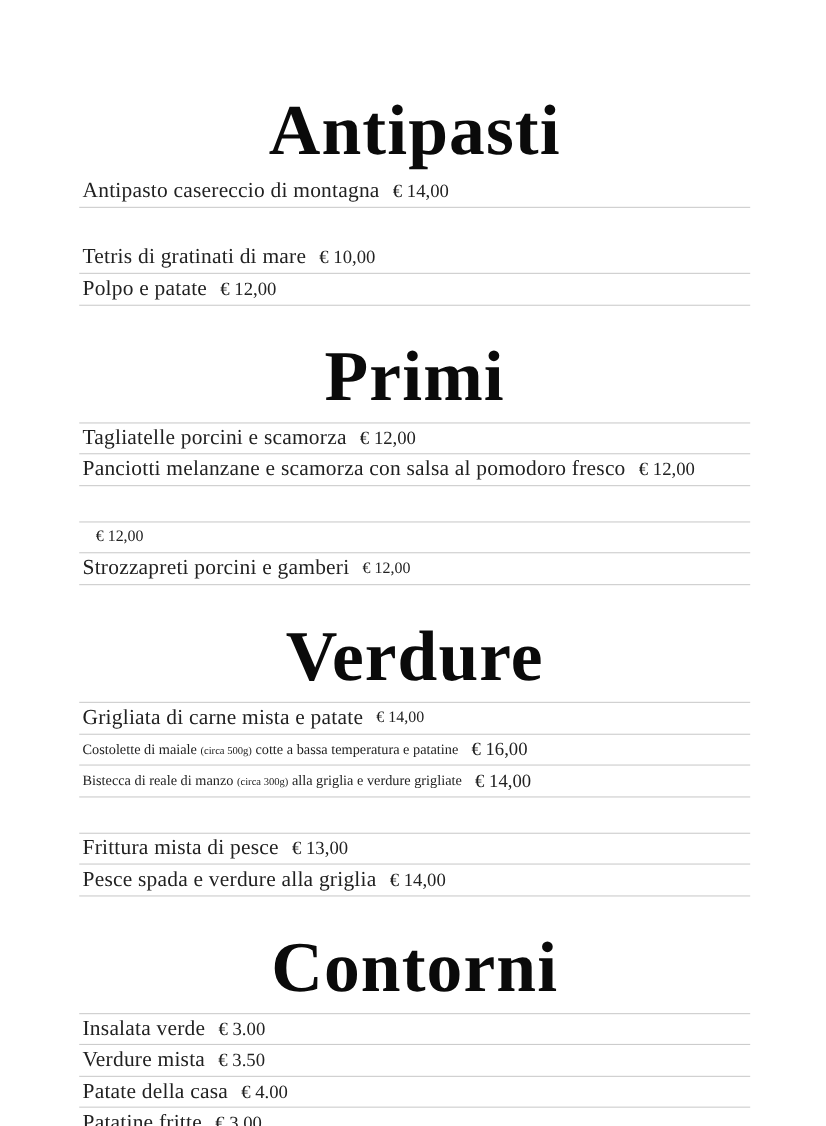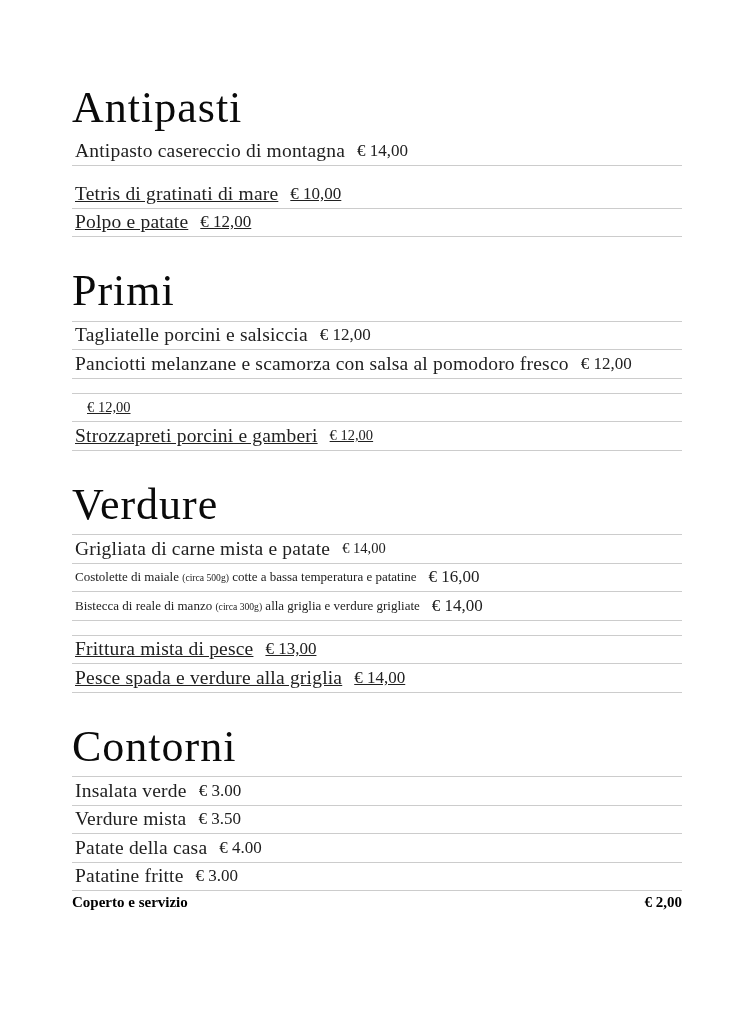--- a/index.html
+++ b/index.html
@@ -7,26 +7,26 @@
   }
   html,body{margin:0;padding:0;background:#888;}
   .page{
     width:751px;height:1024px;box-sizing:border-box;
     padding:84px 69px 0 72px;margin:0 auto;
     background:var(--bg);color:var(--text);
     font-family:"Liberation Serif","DejaVu Serif",serif;
     overflow:hidden;position:relative;
   }
   .section-title{
-    font-size:44px;font-weight:normal;
+    font-size:65px;font-weight:bold;text-align:center;
     margin:30px 0 6px 0;line-height:1.08;letter-spacing:1px;color:var(--title);
   }
   .menu-section:first-child .section-title{margin-top:0;}
   .group.top-border{border-top:1px solid var(--divider);}
-  .group + .group{margin-top:14px;text-decoration:underline;}
+  .group + .group{margin-top:32px;}
   .row{
     display:flex;align-items:center;justify-content:flex-start;
     height:27.5px;border-bottom:1px solid var(--divider);
     padding:0 18px 0 3px;box-sizing:content-box;
   }
   .item-name{font-size:19.5px;letter-spacing:0.2px;white-space:nowrap;}
   .row.compact .item-name{font-size:13px;letter-spacing:0;}
   .small-note{font-size:0.74em;}
   .item-price{font-size:17px;white-space:nowrap;margin-left:12px;flex:0 0 auto;}
   .item-price.small-price{font-size:14.5px;}
@@ -64,21 +64,21 @@
   </div>
 </div>
 </div>
   </section>
 
   <section class="menu-section">
     <h1 class="section-title">Primi</h1>
     <div>
   <div class="group top-border">
   <div class="row">
-    <span class="item-name"><span>Tagliatelle porcini e salsiccia</span></span>
+    <span class="item-name"><span>Tagliatelle porcini e scamorza</span></span>
     <span class="item-price">€ 12,00</span>
   </div>
 
   <div class="row">
     <span class="item-name"><span>Panciotti melanzane e scamorza con salsa al pomodoro fresco</span></span>
     <span class="item-price">€ 12,00</span>
   </div>
 </div>
 
   <div class="group top-border">

